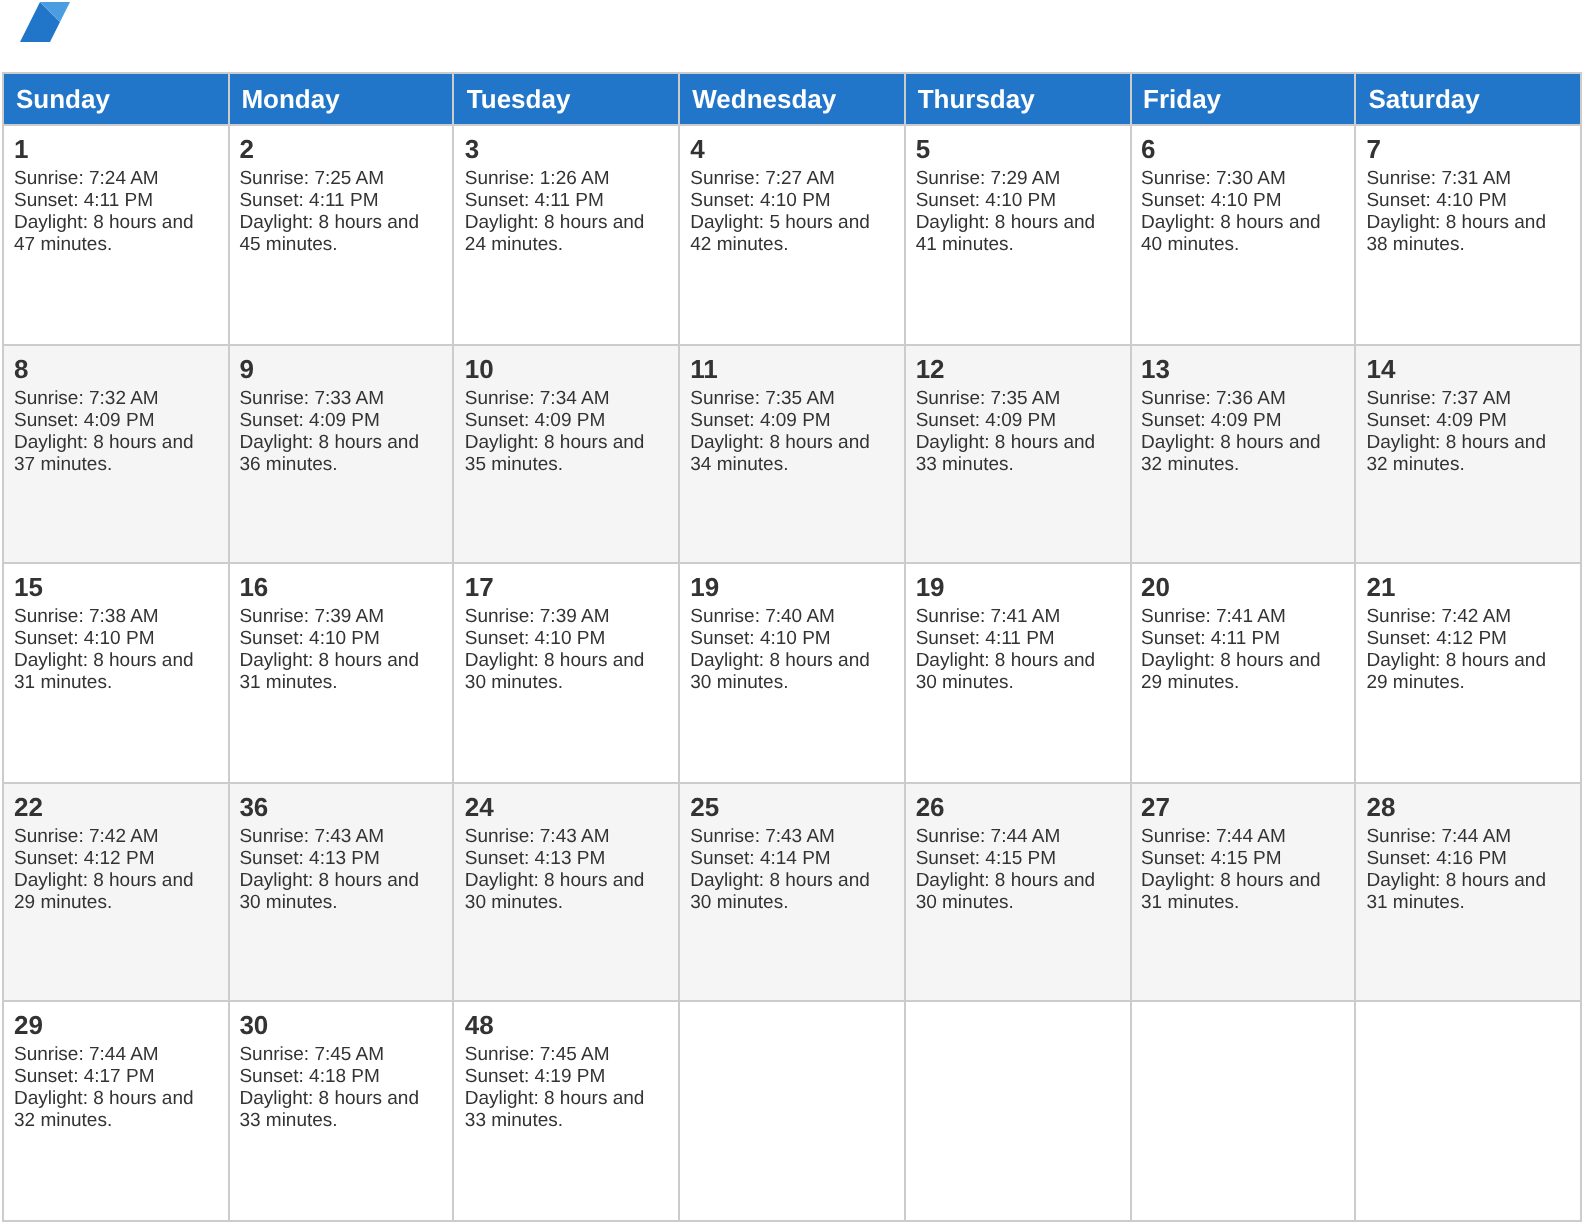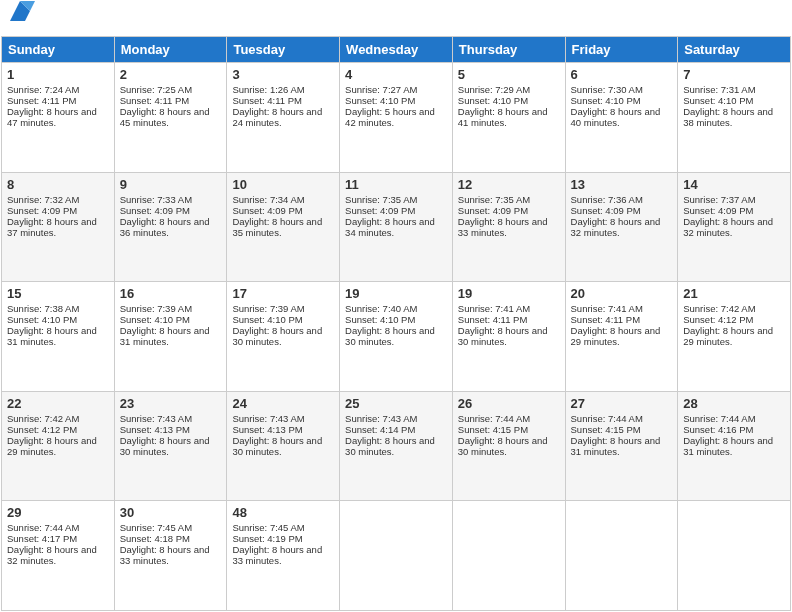--- a/index.html
+++ b/index.html
@@ -263,21 +263,21 @@
           </td>
         </tr>
         <tr>
           <td>
             <span class="day-number">22</span>
             <div>Sunrise: 7:42 AM</div>
             <div>Sunset: 4:12 PM</div>
             <div>Daylight: 8 hours and 29 minutes.</div>
           </td>
           <td>
-            <span class="day-number">23</span>
+            <span class="day-number">36</span>
             <div>Sunrise: 7:43 AM</div>
             <div>Sunset: 4:13 PM</div>
             <div>Daylight: 8 hours and 30 minutes.</div>
           </td>
           <td>
             <span class="day-number">24</span>
             <div>Sunrise: 7:43 AM</div>
             <div>Sunset: 4:13 PM</div>
             <div>Daylight: 8 hours and 30 minutes.</div>
           </td>

